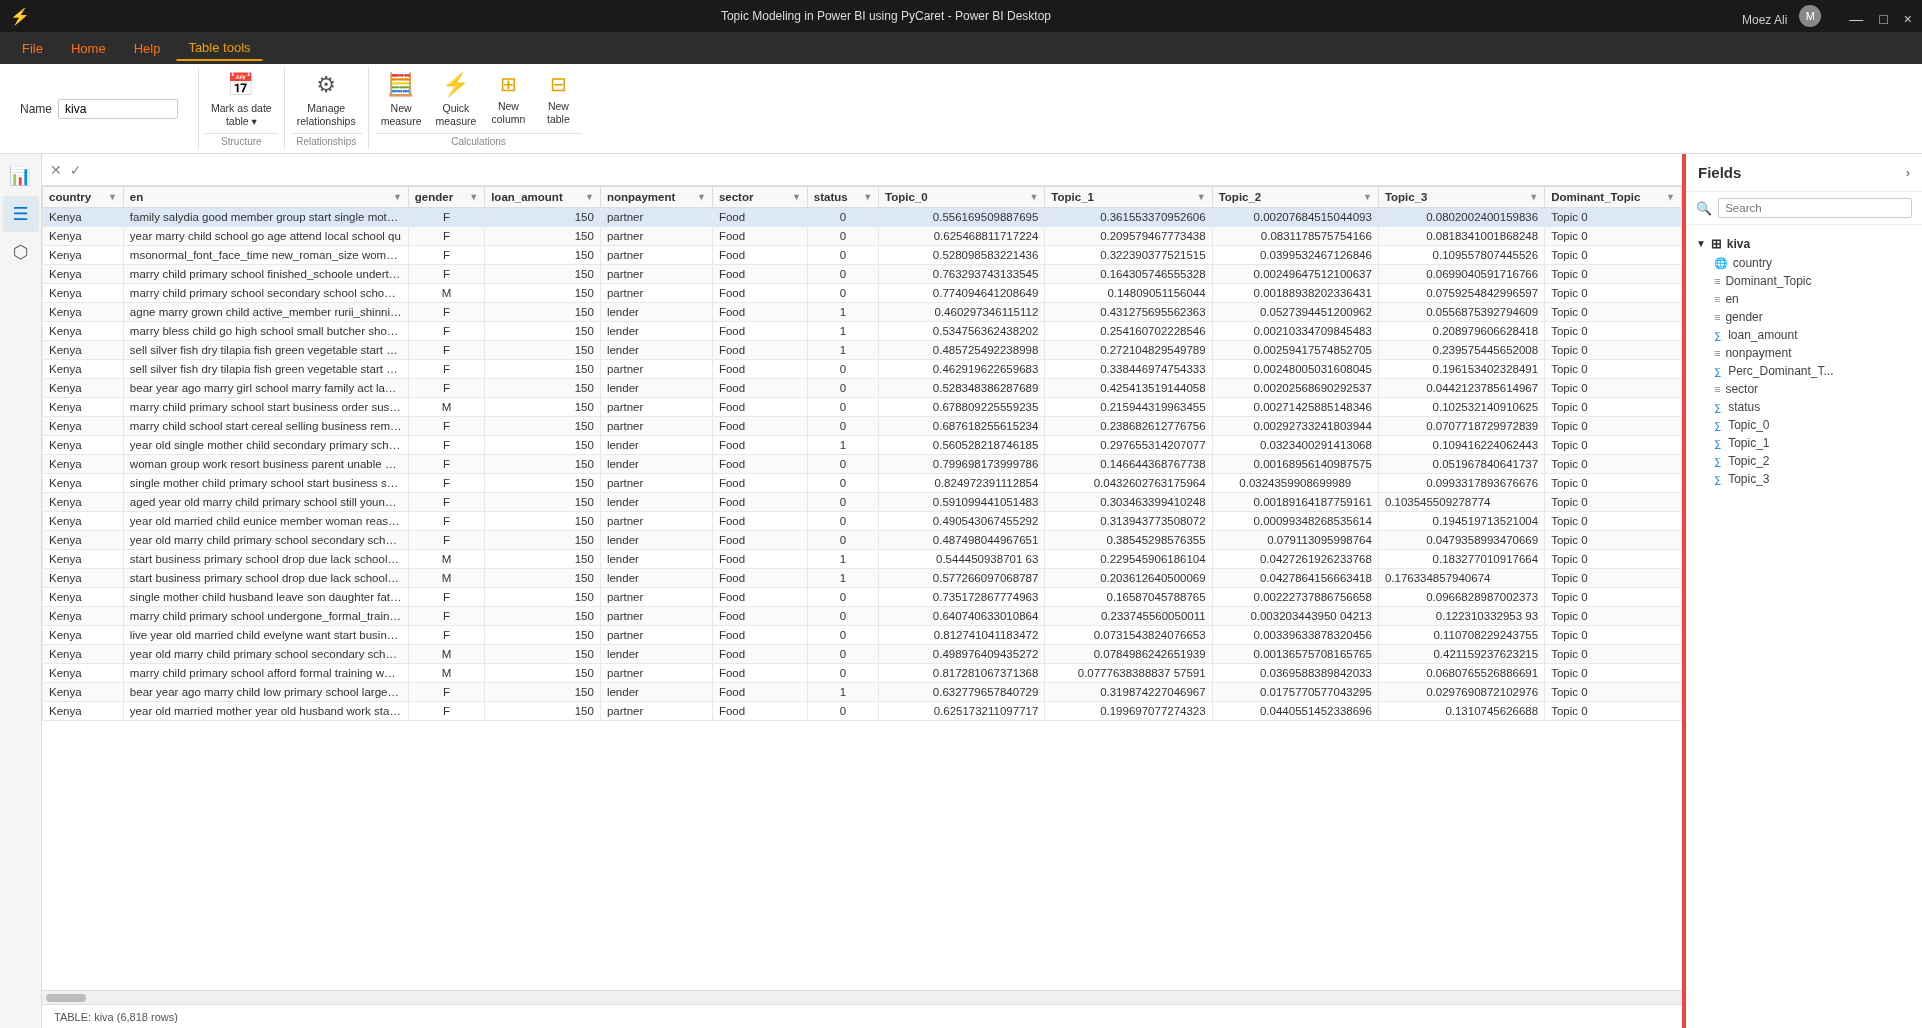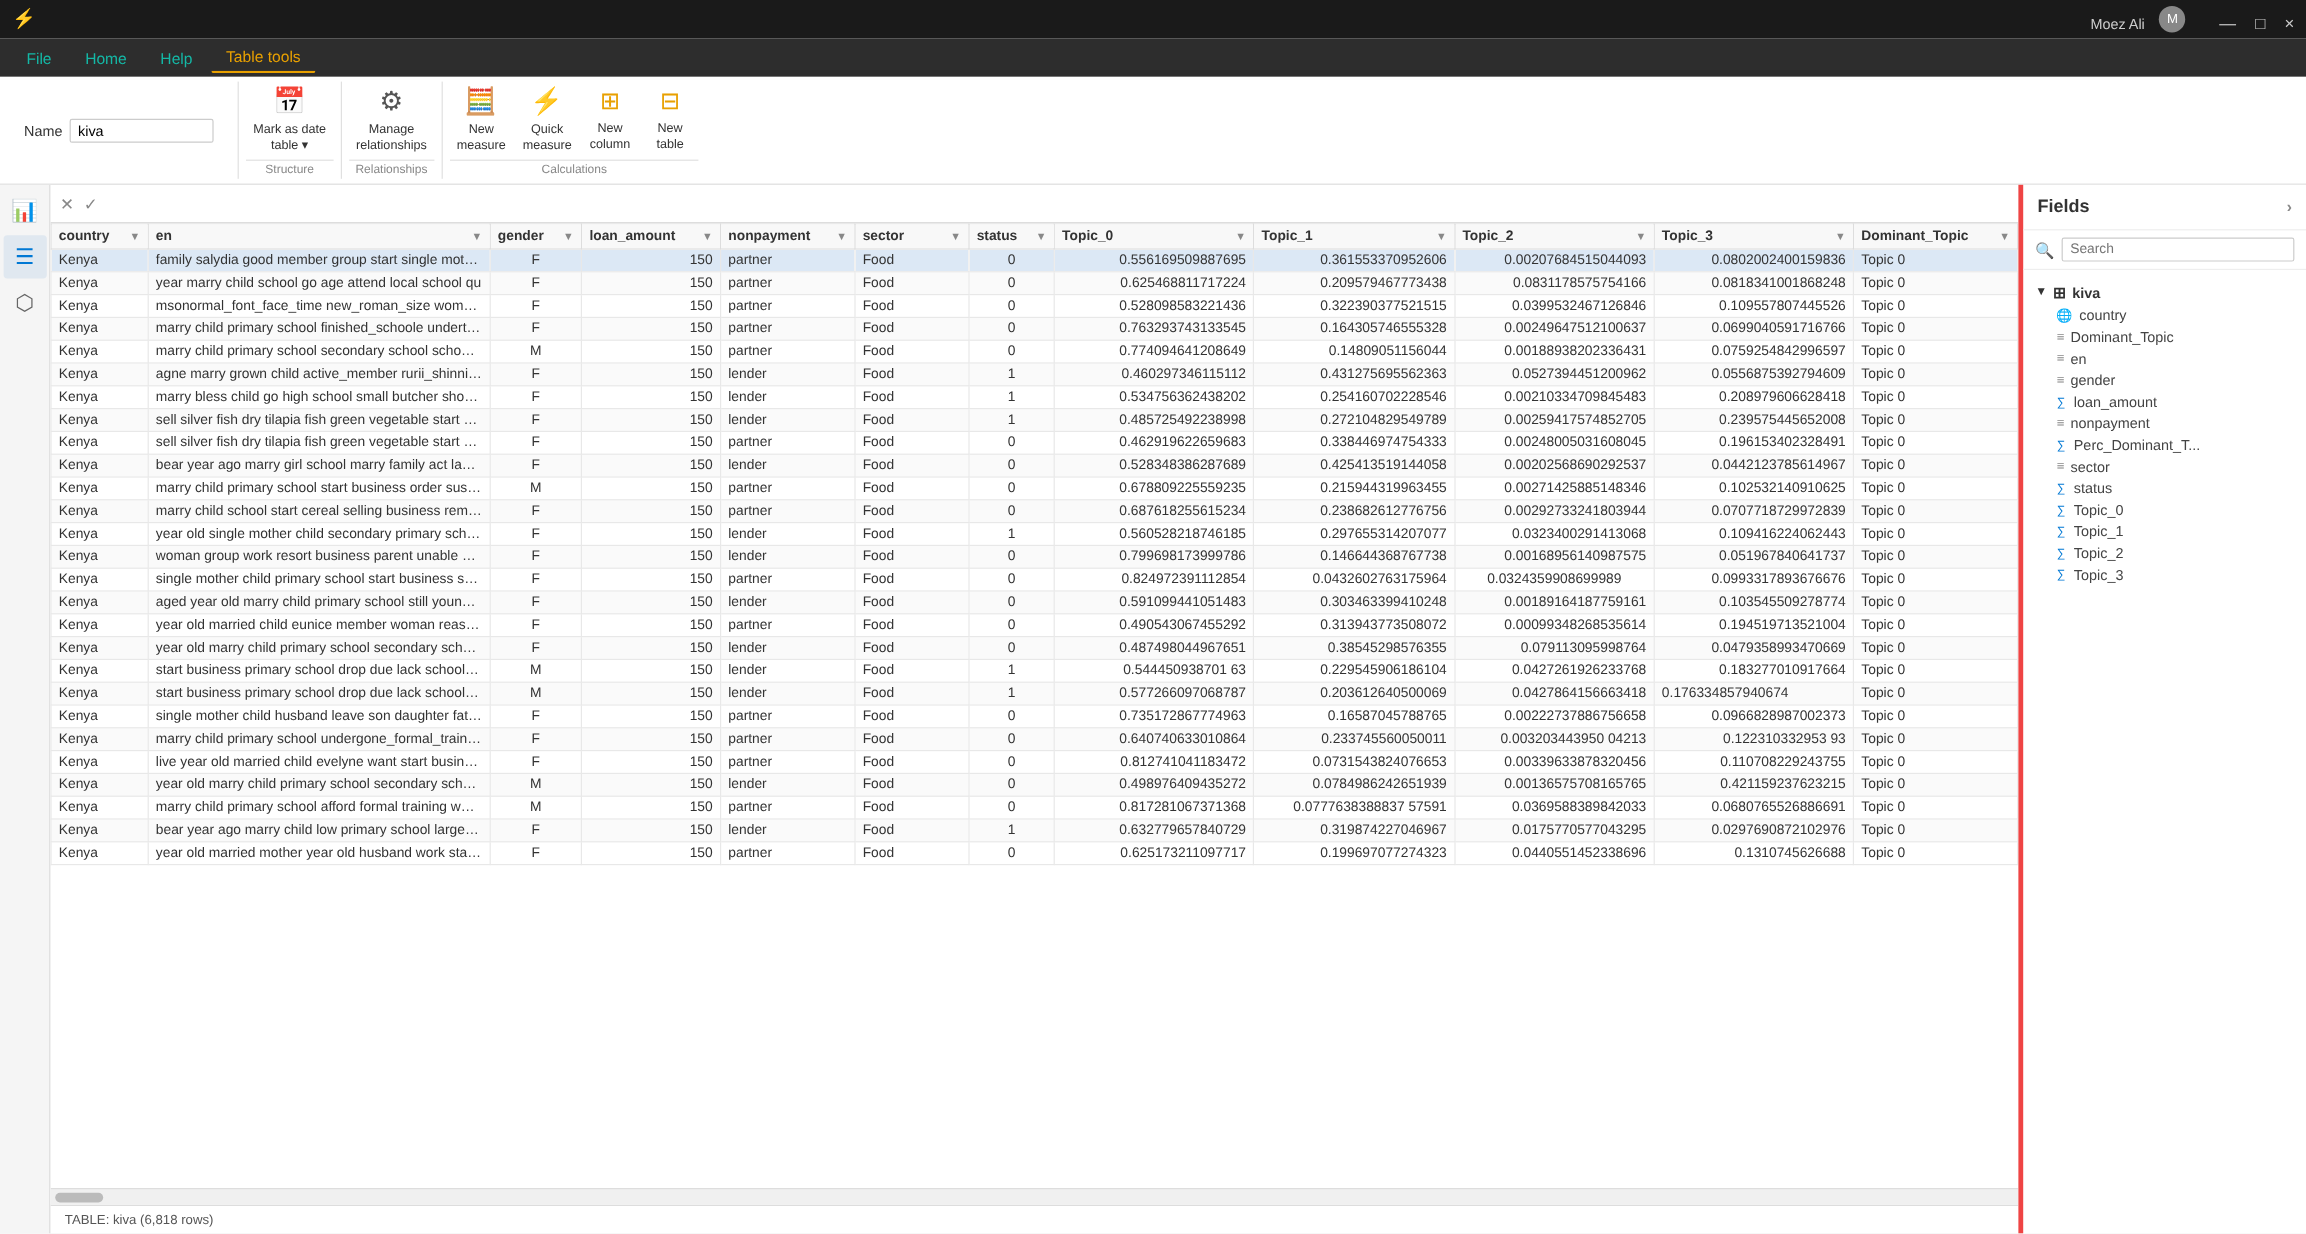--- a/index.html
+++ b/index.html
@@ -26,21 +26,21 @@
     
     .menubar {
       background: #2d2d2d;
       height: 32px;
       display: flex;
       align-items: center;
       padding: 0 10px;
       gap: 4px;
     }
     .menu-item {
-      color: #14b8a6;
+      color: #f97316;
       font-size: 13px;
       padding: 4px 12px;
       cursor: pointer;
       border-radius: 2px;
     }
     .menu-item.active { color: #e8a000; border-bottom: 2px solid #e8a000; }
 
     
     .ribbon {
       background: #fff;
@@ -253,20 +253,21 @@
     .ribbon-section-inner { display: flex; align-items: flex-start; gap: 2px; flex: 1; }
     .section-name { font-size: 10px; color: #888; text-align: center; padding: 2px 0; border-top: 1px solid #e0e0e0; margin-top: auto; }
   </style>
 </head>
 <body>
 
 <div class="titlebar">
   <div class="titlebar-left">
     <span style="color:#e8a000;font-size:16px;">⚡</span>
   </div>
+  <div class="titlebar-center">Topic Modeling in Power BI using PyCaret - Power BI Desktop</div>
   <div class="titlebar-right">
     <span>Moez Ali</span>
     <span style="width:22px;height:22px;border-radius:50%;background:#888;display:inline-flex;align-items:center;justify-content:center;font-size:11px;color:#fff;">M</span>
     <div class="window-controls">
       <span class="win-btn">—</span>
       <span class="win-btn">□</span>
       <span class="win-btn">×</span>
     </div>
   </div>
 </div>
@@ -640,21 +641,21 @@
                 <td>Kenya</td>
                 <td style="max-width: 240px; overflow: hidden; text-overflow: ellipsis;">aged year old marry child primary school still young nurse</td>
                 <td style="text-align: center;">F</td>
                 <td style="text-align: right;">150</td>
                 <td>lender</td>
                 <td>Food</td>
                 <td style="text-align: center;">0</td>
                 <td style="text-align: right;">0.591099441051483</td>
                 <td style="text-align: right;">0.303463399410248</td>
                 <td style="text-align: right;">0.00189164187759161</td>
-                <td style="text-align: right;">0.103545509278774</td>
+                <td style="text-align: left;">0.103545509278774</td>
                 <td>Topic 0</td>
               </tr>
               <tr>
                 <td>Kenya</td>
                 <td style="max-width: 240px; overflow: hidden; text-overflow: ellipsis;">year old married child eunice member woman reason join</td>
                 <td style="text-align: center;">F</td>
                 <td style="text-align: right;">150</td>
                 <td>partner</td>
                 <td>Food</td>
                 <td style="text-align: center;">0</td>

